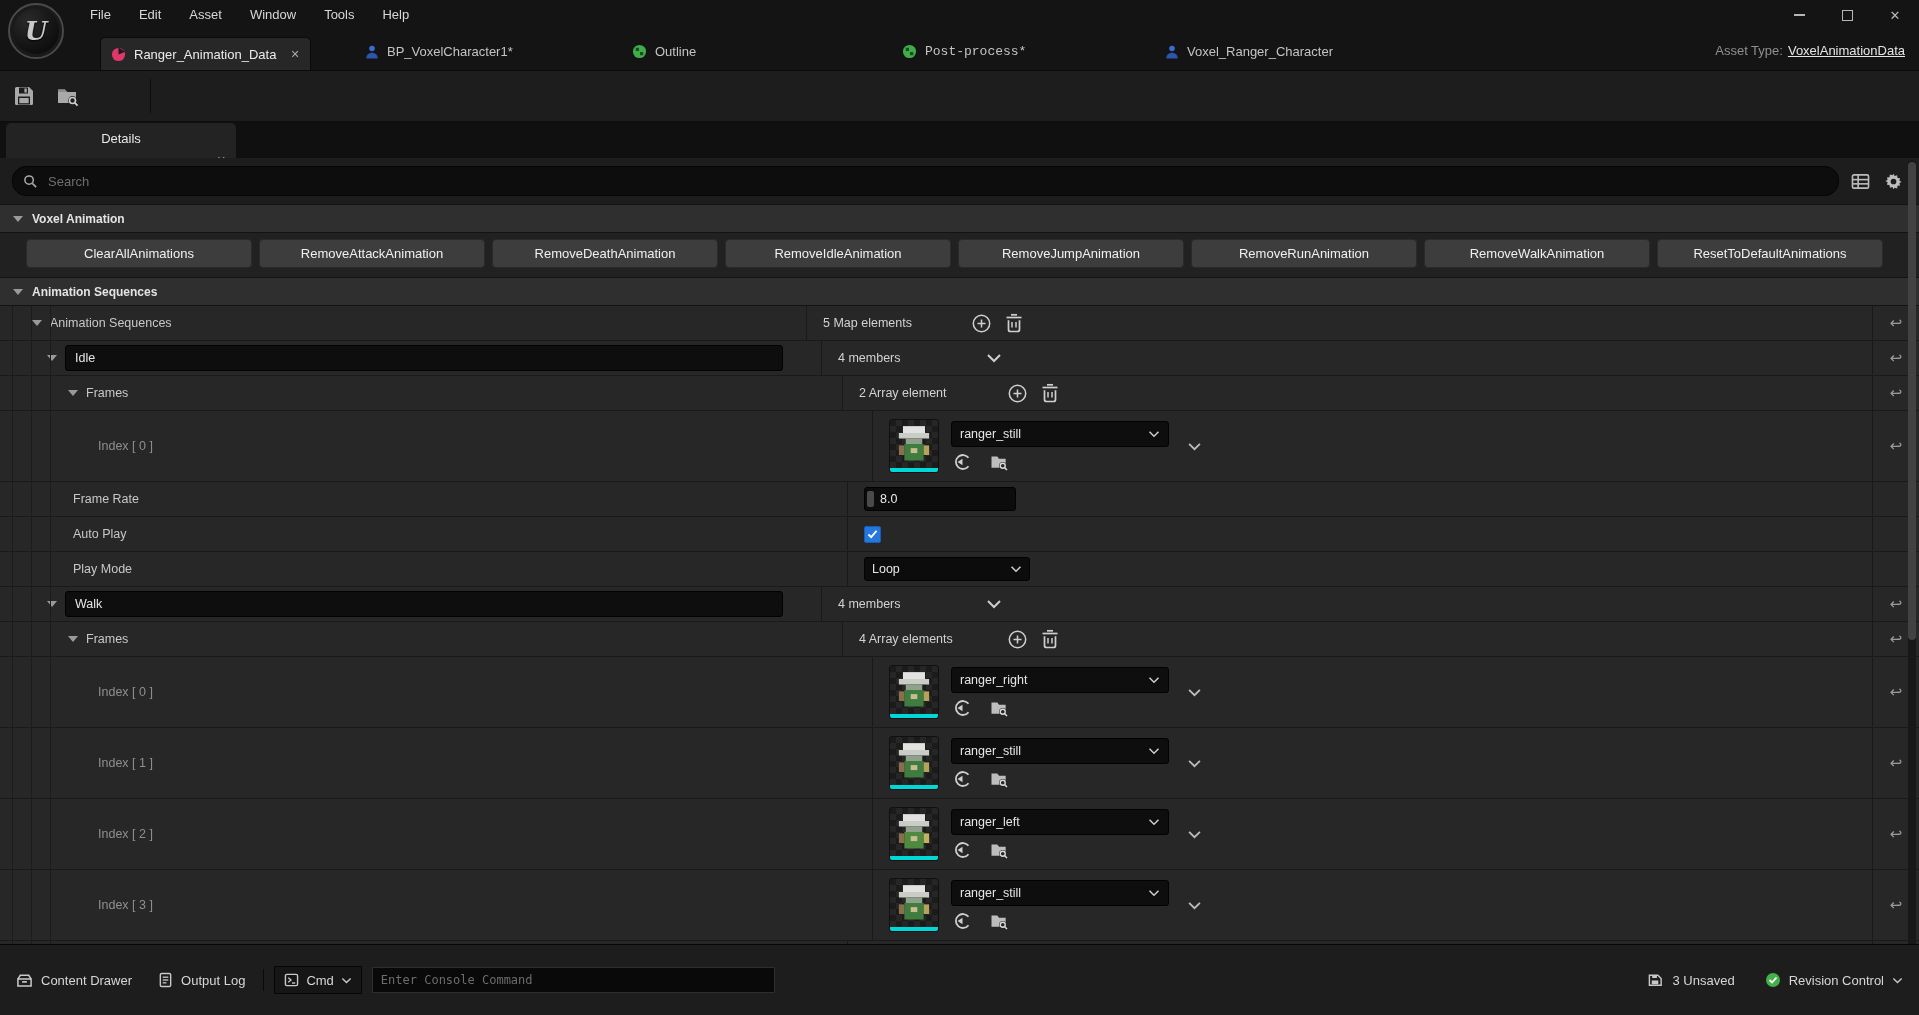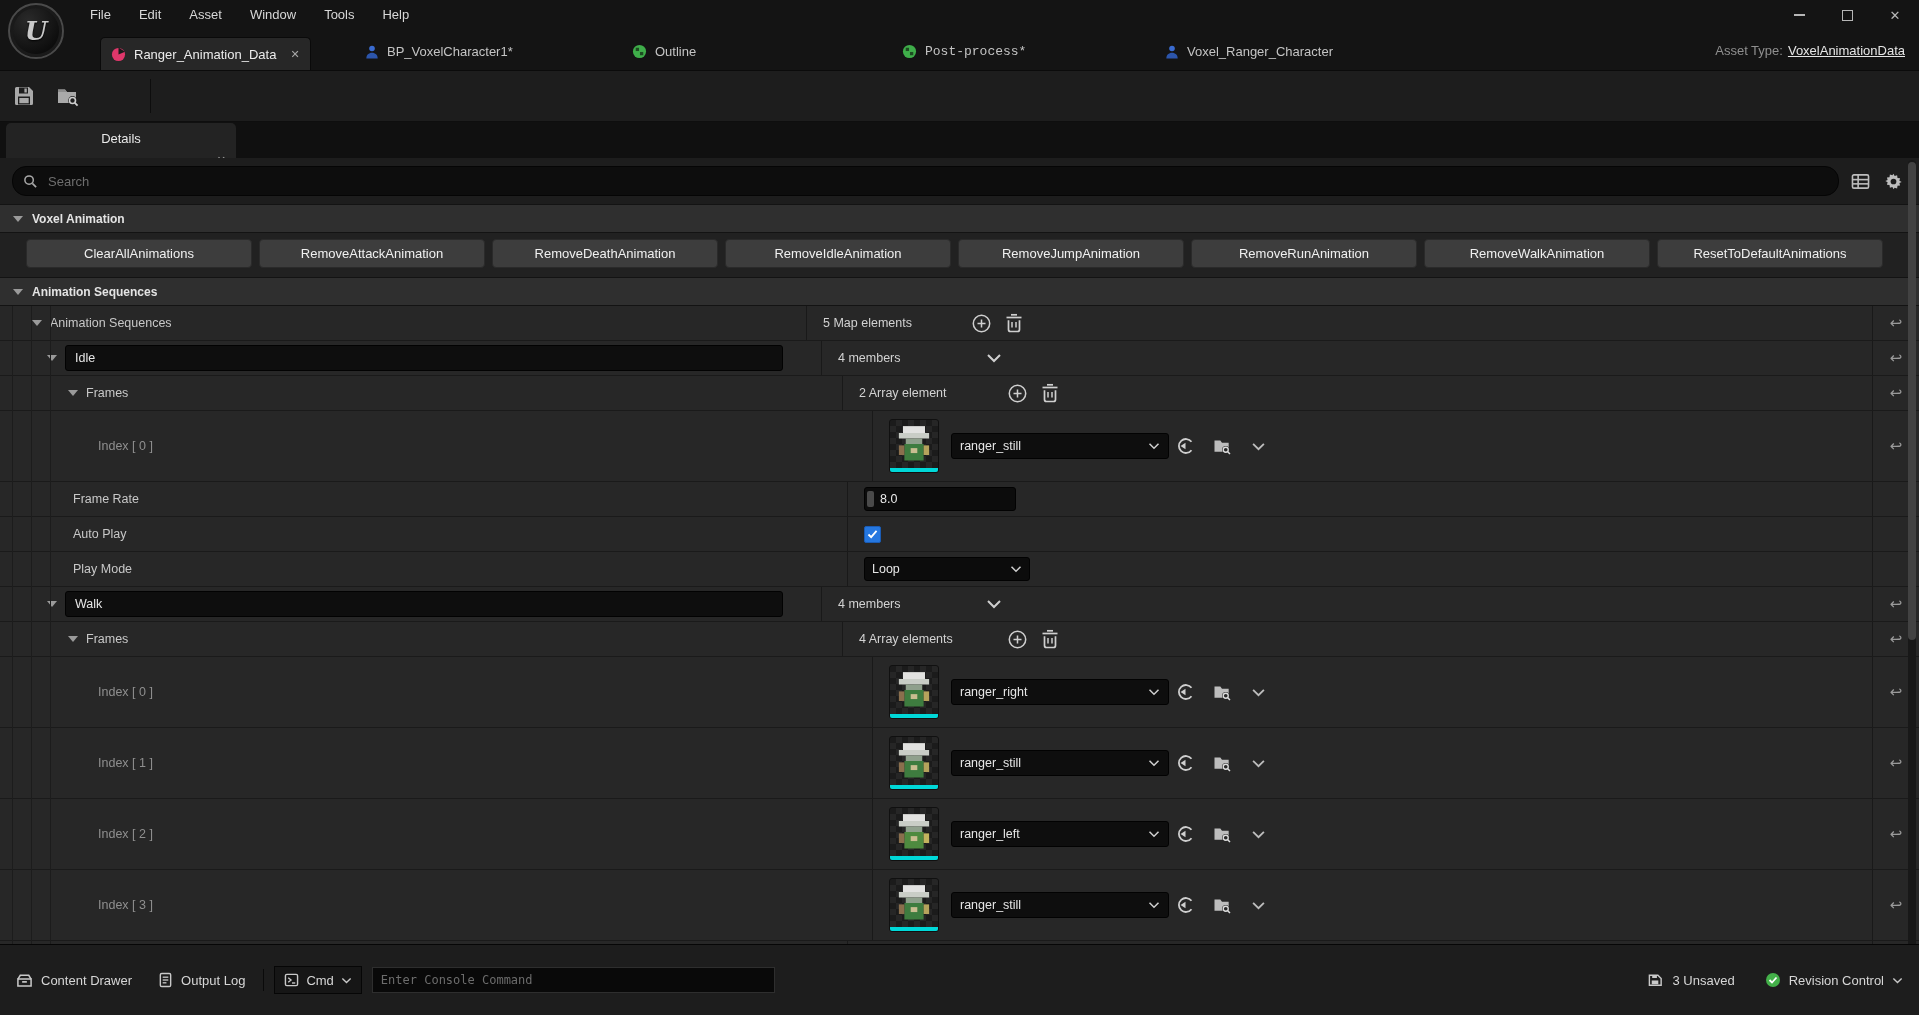--- a/index.html
+++ b/index.html
@@ -78,21 +78,21 @@
   .val-text{font-size:12.5px;color:#d2d2d2;width:148px;flex:none;}
   .icon-pair{display:flex;gap:13px;align-items:center;}
   .name-input{width:698px;height:24px;background:#0e0e0e;border:1px solid #020202;border-radius:3px;
     color:#e6e6e6;font-size:12.5px;padding:0 9px;outline:none;font-family:"Liberation Sans",sans-serif;}
   
   .thumb{width:48px;height:52px;flex:none;border-radius:3px;overflow:hidden;position:relative;
     background-image:conic-gradient(#262626 25%,#1b1b1b 0 50%,#262626 0 75%,#1b1b1b 0);
     background-size:12px 12px;border:1px solid #101010;}
   .thumb svg{position:absolute;left:2px;top:2px;}
   .thumb-bar{position:absolute;left:0;right:0;bottom:0;height:4px;background:#00d8d8;}
-  .asset-stack{display:flex;flex-direction:row;gap:5px;margin-left:12px;}
+  .asset-stack{display:flex;flex-direction:column;gap:5px;margin-left:12px;}
   .asset-dd{width:200px;height:24px;background:#0e0e0e;border:1px solid #020202;border-radius:3px;
     display:flex;align-items:center;padding:0 8px;font-size:12.5px;color:#e6e6e6;}
   .asset-dd span{flex:1;}
   .asset-ops{display:flex;gap:15px;align-items:center;padding-left:2px;}
   .expand-chev{margin-left:18px;}
   
   .num-input{width:150px;height:22px;background:#0c0c0c;border:1px solid #020202;border-radius:3px;
     display:flex;align-items:center;position:relative;}
   .num-handle{width:7px;height:16px;background:#4a4a4a;border-radius:2px;margin-left:2px;flex:none;}
   .num-input input{flex:1;background:transparent;border:none;outline:none;color:#eaeaea;

